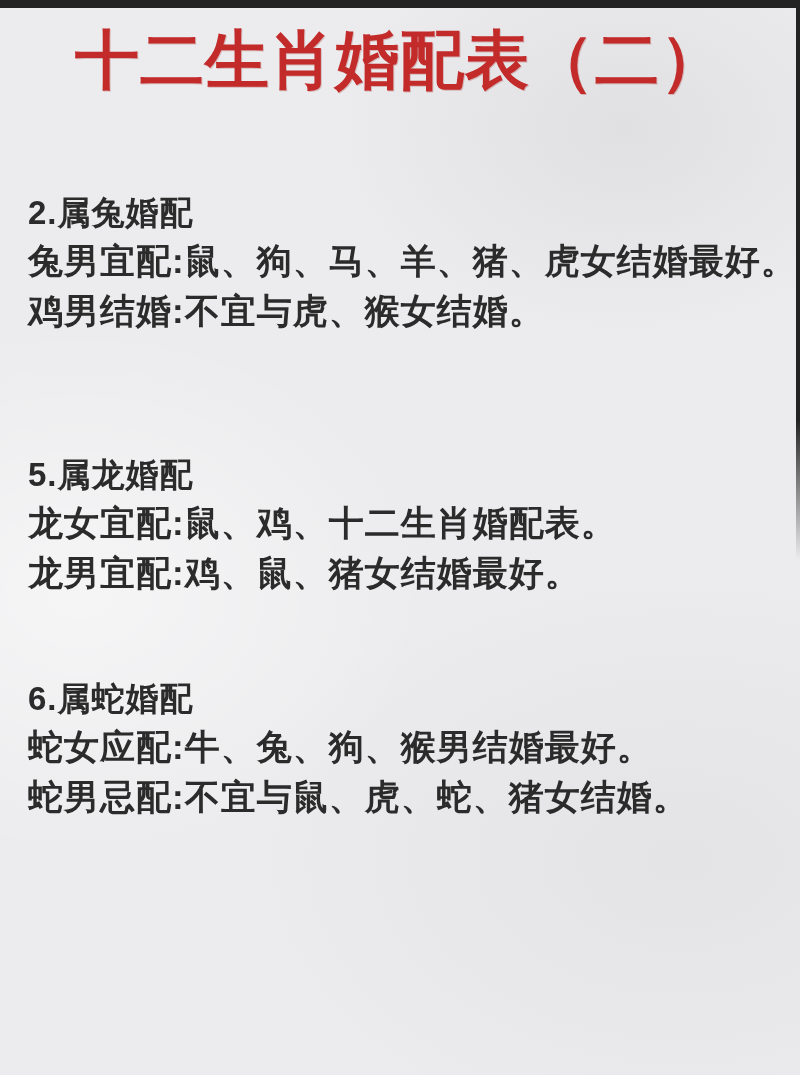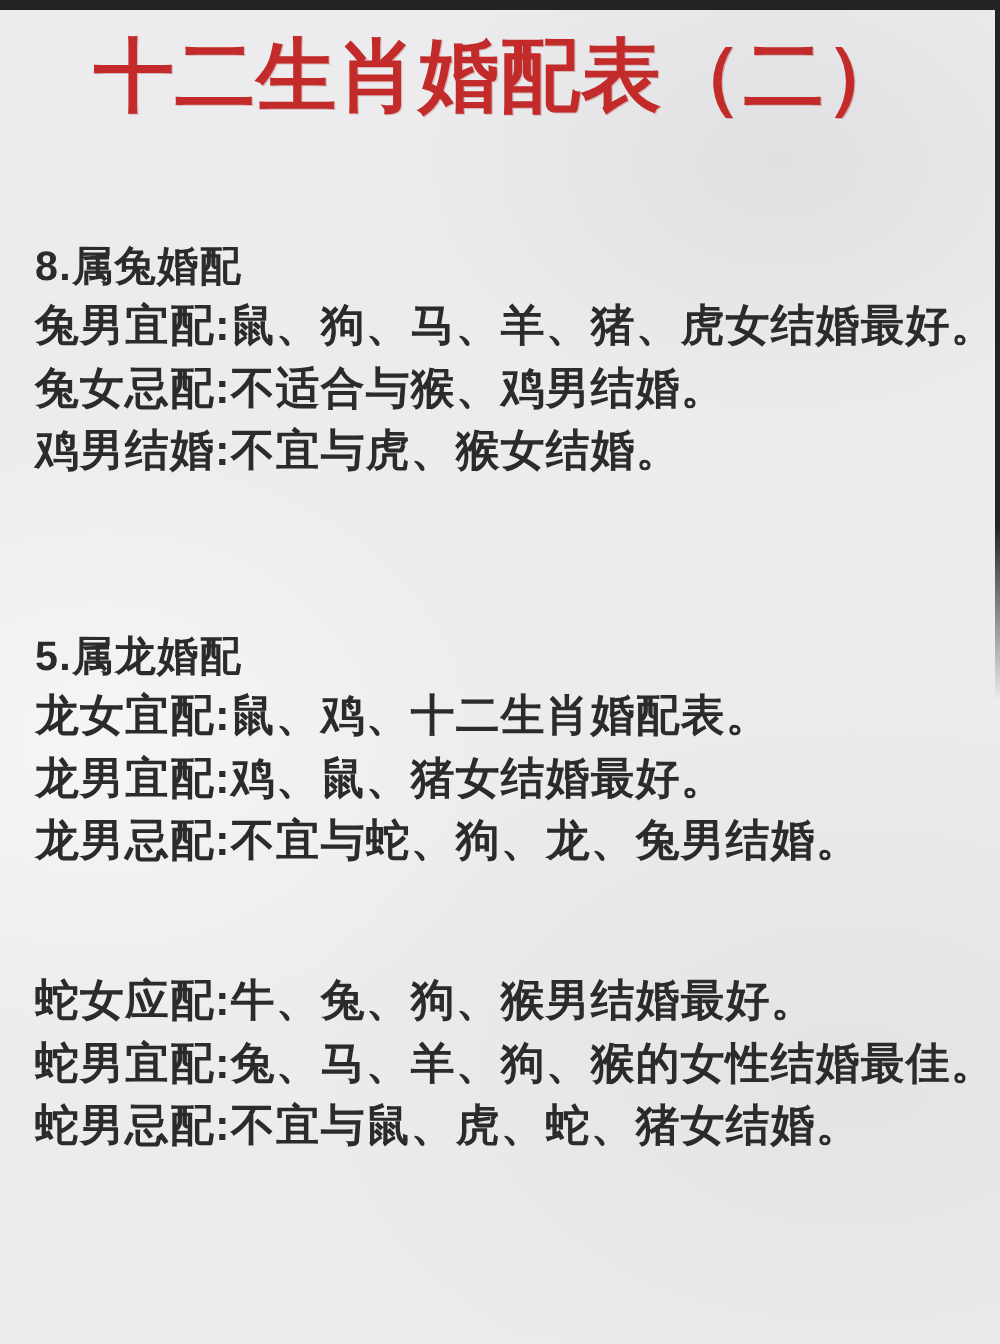--- a/index.html
+++ b/index.html
@@ -71,33 +71,31 @@
 
 <div class="page">
   <div class="top-bar"></div>
   <div class="right-strip"></div>
 
   <h1 class="title">十二生肖婚配表（二）</h1>
 
   <div class="content">
 
     <section class="zodiac-section section-rabbit">
-      <h2 class="section-heading">8.属兔婚配</h2>
+      <h2 class="section-heading">2.属兔婚配</h2>
       <p class="match-line">兔男宜配:鼠、狗、马、羊、猪、虎女结婚最好。</p>
-      <p class="match-line">兔女忌配:不适合与猴、鸡男结婚。</p>
       <p class="match-line">鸡男结婚:不宜与虎、猴女结婚。</p>
     </section>
 
     <section class="zodiac-section section-dragon">
       <h2 class="section-heading">5.属龙婚配</h2>
       <p class="match-line">龙女宜配:鼠、鸡、十二生肖婚配表。</p>
       <p class="match-line">龙男宜配:鸡、鼠、猪女结婚最好。</p>
-      <p class="match-line">龙男忌配:不宜与蛇、狗、龙、兔男结婚。</p>
     </section>
 
     <section class="zodiac-section section-snake">
+      <h2 class="section-heading">6.属蛇婚配</h2>
       <p class="match-line">蛇女应配:牛、兔、狗、猴男结婚最好。</p>
-      <p class="match-line">蛇男宜配:兔、马、羊、狗、猴的女性结婚最佳。</p>
       <p class="match-line">蛇男忌配:不宜与鼠、虎、蛇、猪女结婚。</p>
     </section>
 
   </div>
 </div>
 
 </body></html>

